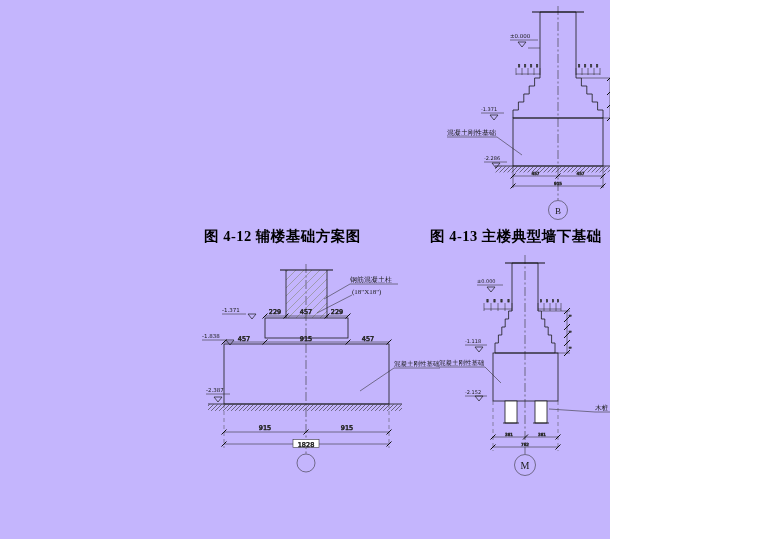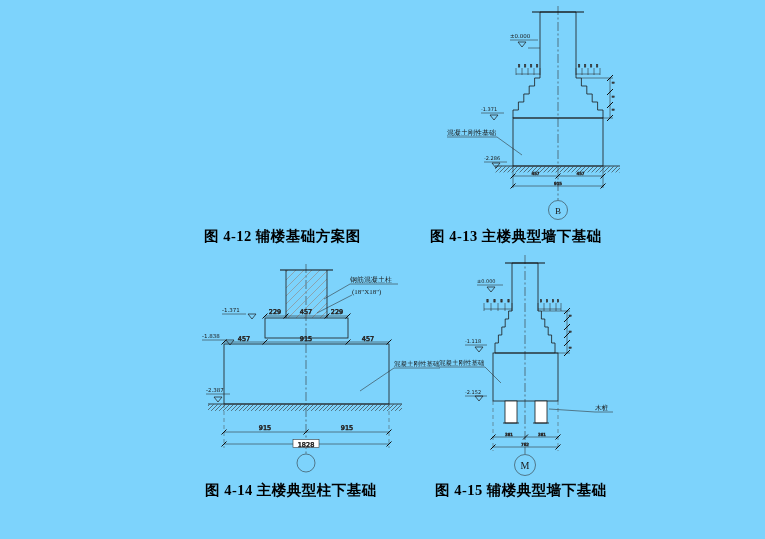--- a/index.html
+++ b/index.html
@@ -1,16 +1,16 @@
 <!DOCTYPE html>
 <html><head>
 <meta charset="utf-8">
 <style>
   html,body{margin:0;padding:0;background:#fff;}
-  .page{position:relative;width:765px;height:539px;background:#7dd3fc;overflow:hidden;
+  .page{position:relative;width:610px;height:539px;background:#c4b5fd;overflow:hidden;
         font-family:"Liberation Serif",serif;}
   .caption{position:absolute;font-weight:bold;font-size:14.5px;color:#000;
            letter-spacing:.5px;white-space:nowrap;}
   svg.fig{position:absolute;overflow:visible;}
   svg text{font-family:"DejaVu Sans",sans-serif;fill:#1a1a1a;}
   .ln{stroke:#1a1a1a;stroke-width:.8;fill:none;}
   .ln-thick{stroke:#111;stroke-width:1.2;fill:none;}
   .ln-thin{stroke:#2a2a2a;stroke-width:.55;fill:none;}
   .cl{stroke:#333;stroke-width:.6;fill:none;stroke-dasharray:9 2.5 2 2.5;}
   .ext{stroke:#444;stroke-width:.5;fill:none;stroke-dasharray:4 3;}
@@ -342,16 +342,14 @@
     </g>
 
     <g>
       <circle class="ln-thin" cx="88" cy="212" r="10.5"></circle>
       <text class="bub" style="font-size:10px" x="88" y="215.5">M</text>
     </g>
   </svg>
 
   <div class="caption" style="left:204px;top:227px">图 4-12 辅楼基础方案图</div>
   <div class="caption" style="left:430px;top:227px">图 4-13 主楼典型墙下基础</div>
-  <div class="caption" style="left:205px;top:481px">图 4-14 主楼典型柱下基础</div>
-  <div class="caption" style="left:435px;top:481px">图 4-15 辅楼典型墙下基础</div>
 
 </div>
 
 </body></html>

